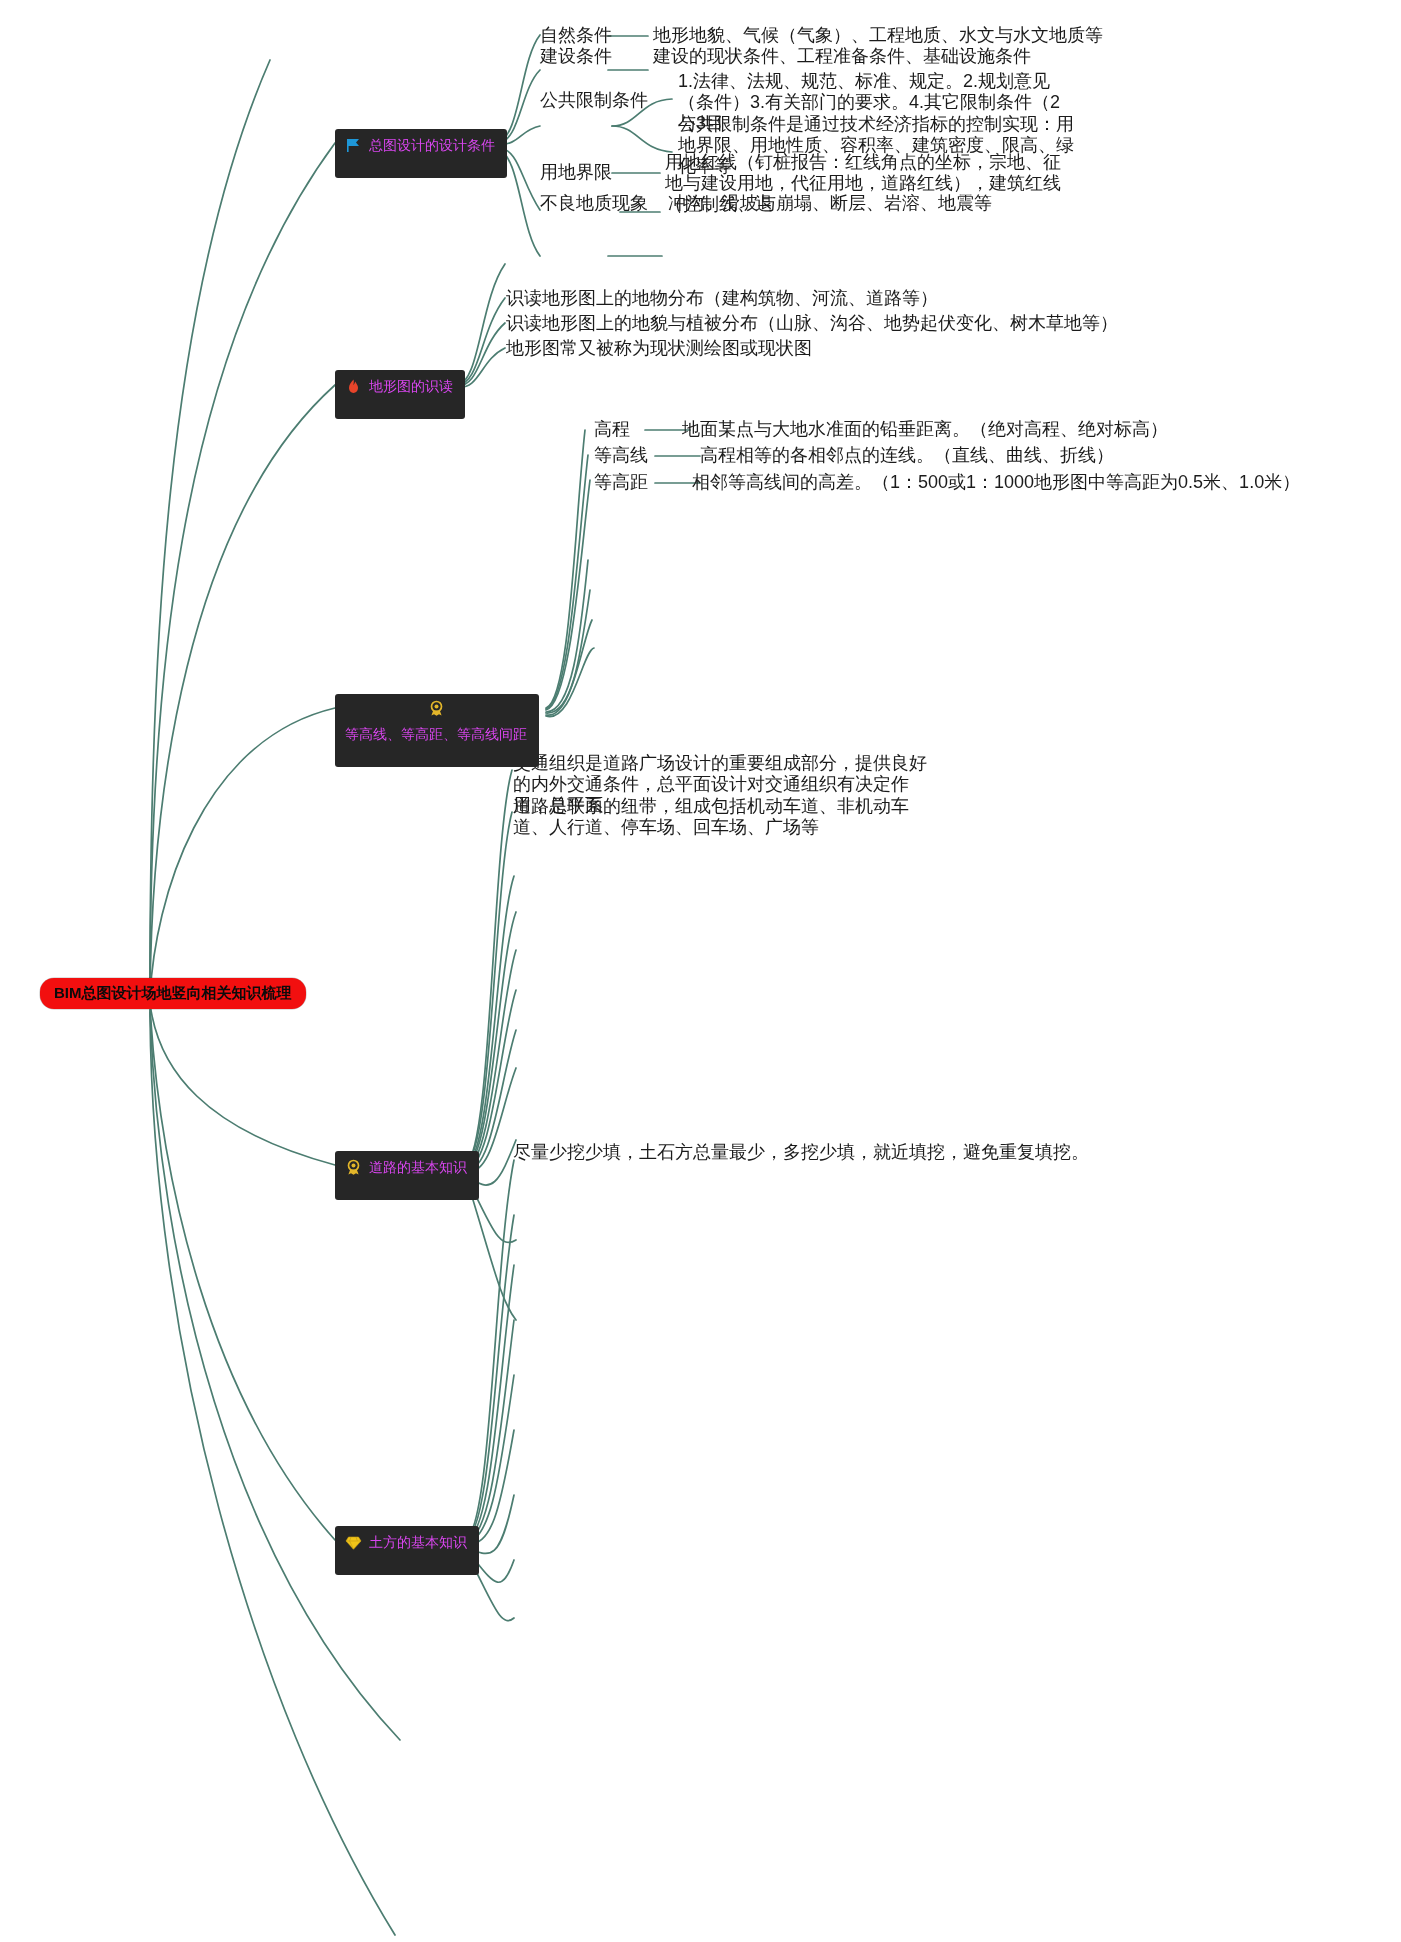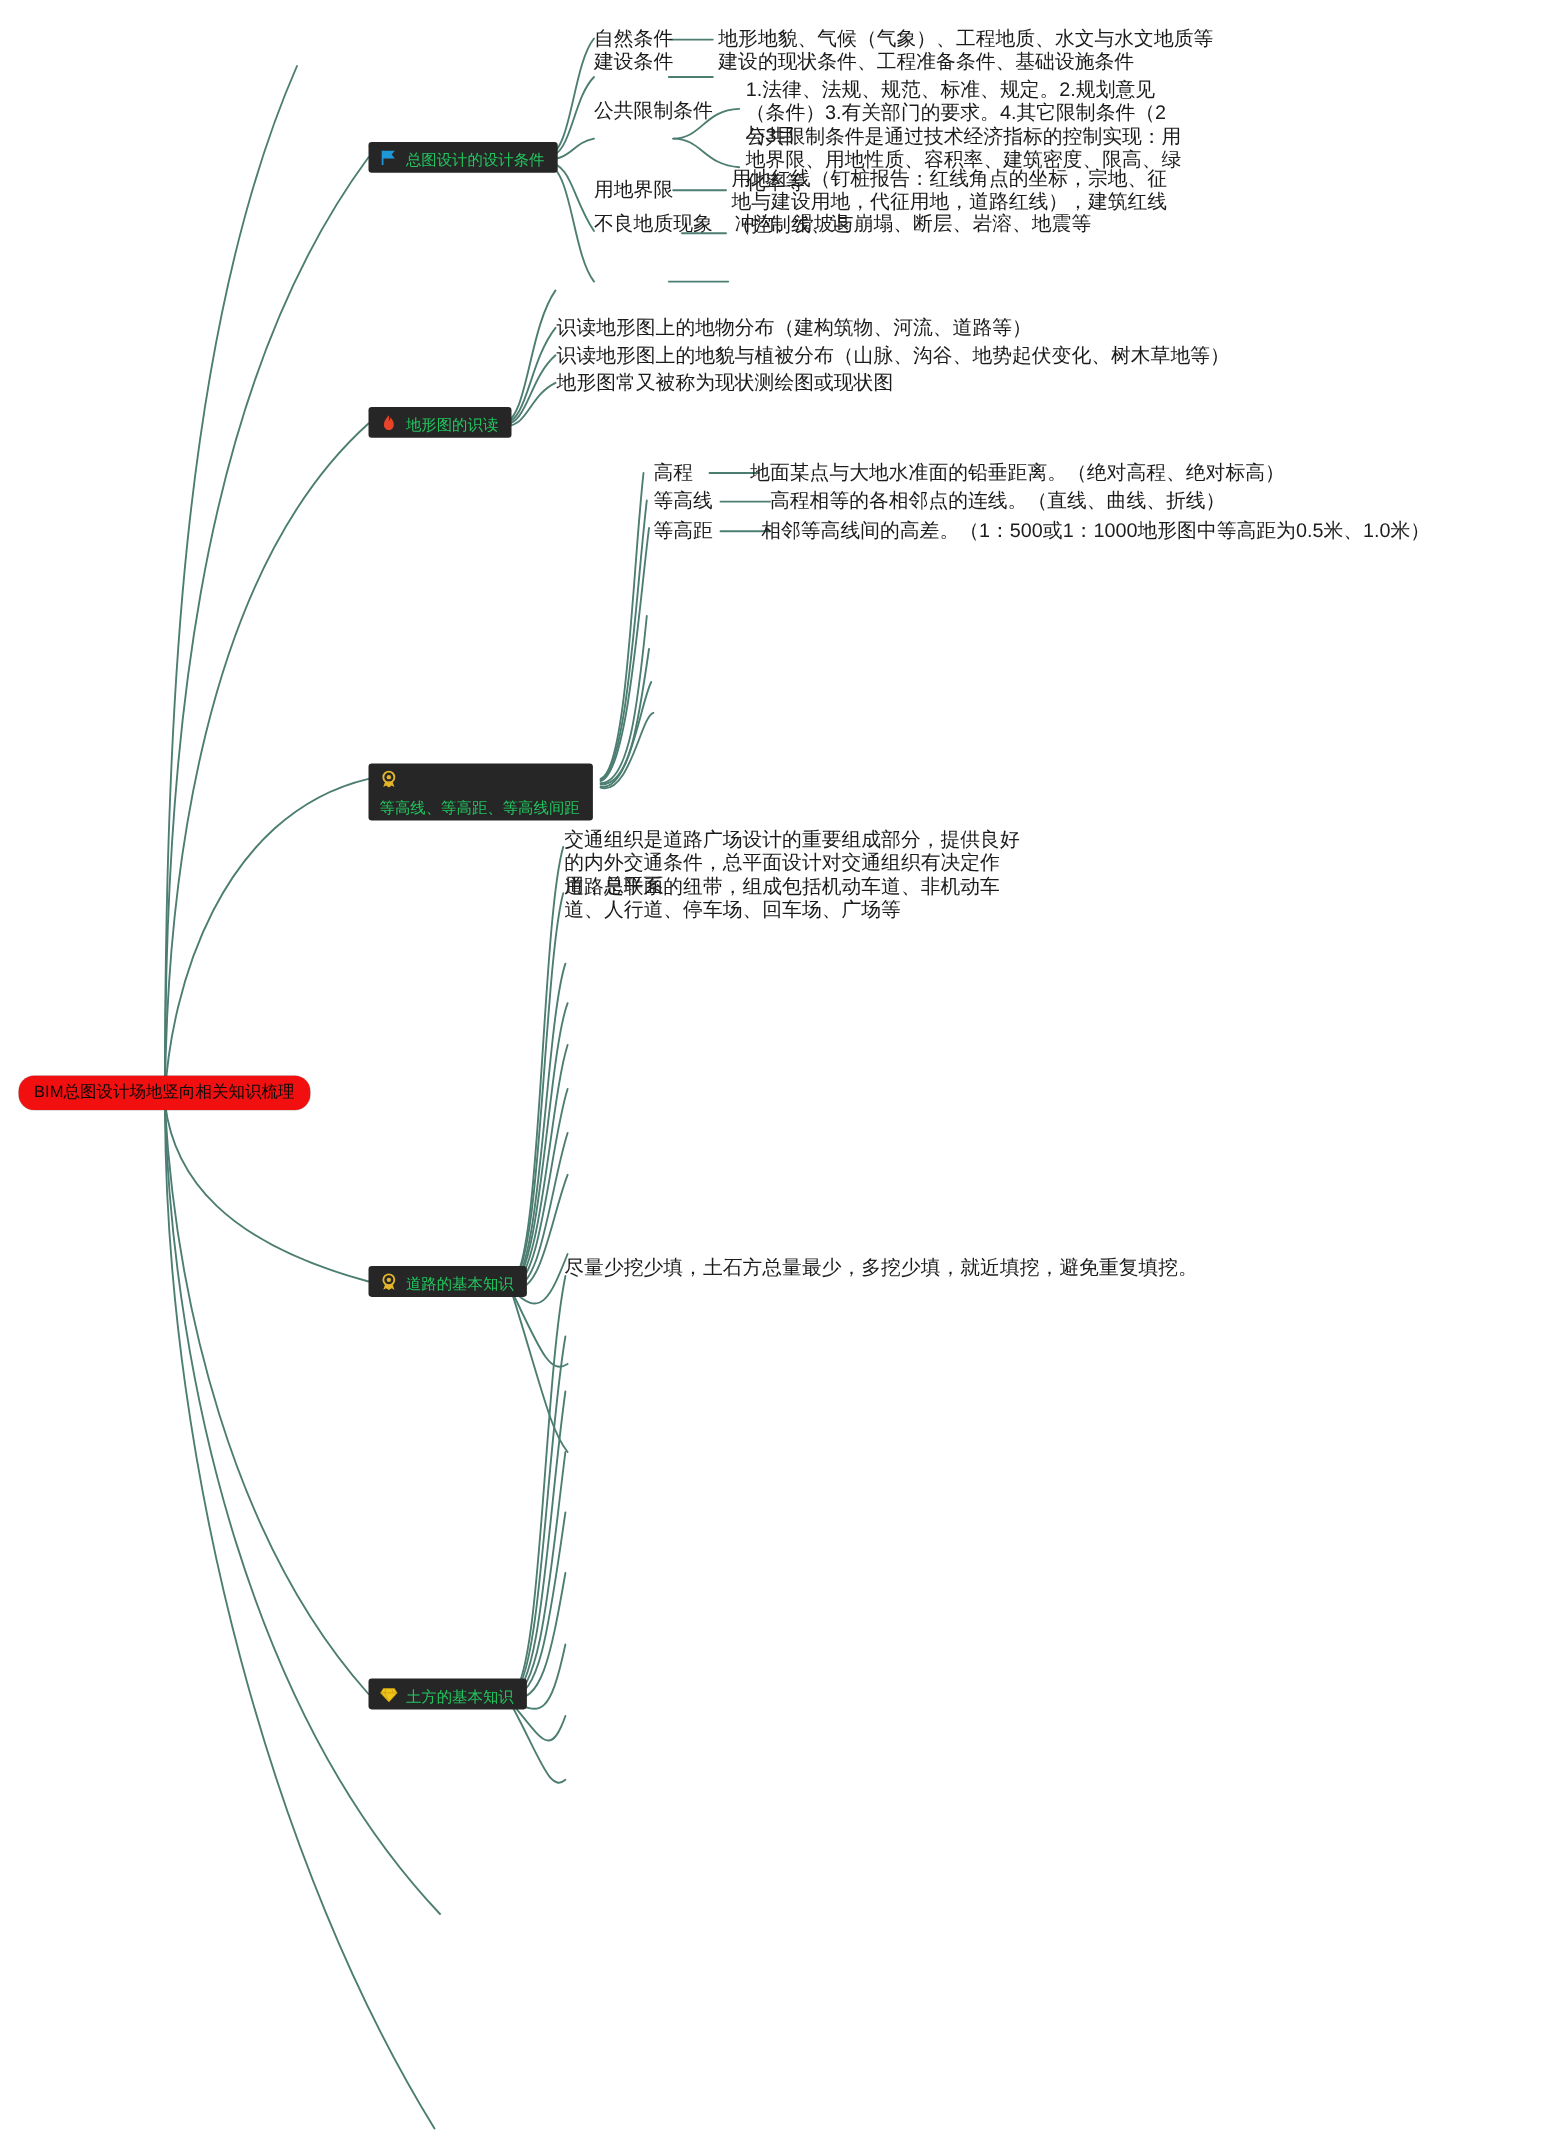--- a/index.html
+++ b/index.html
@@ -29,40 +29,41 @@
     position: absolute;
     box-sizing: border-box;
   }
 
   
   .root-node {
     background: #f20f0f;
     border-radius: 14px;
     padding: 5px 14px 6px 14px;
     color: #0b0b0b;
-    font-weight: normal;
+    font-weight: bold;
     font-size: 15px;
     line-height: 20px;
     white-space: nowrap;
     letter-spacing: 0px;
     box-shadow: 0 0 0 0.5px rgba(0,0,0,0.25);
     z-index: 5;
+    margin-left: 23px;
   }
 
   
   .branch-node {
     background: #262626;
     border-radius: 3px;
-    padding: 6px 12px 2px 10px;
-    color: #22c55e;
+    padding: 6px 12px 23px 10px;
+    color: #d946ef;
     font-size: 14px;
     line-height: 20px;
     white-space: nowrap;
     display: flex;
-    align-items: flex-start;
+    align-items: center;
     gap: 7px;
     z-index: 5;
   }
   .branch-node .icon {
     display: inline-flex;
     width: 17px;
     height: 17px;
     flex: 0 0 17px;
     align-items: center;
     justify-content: center;

